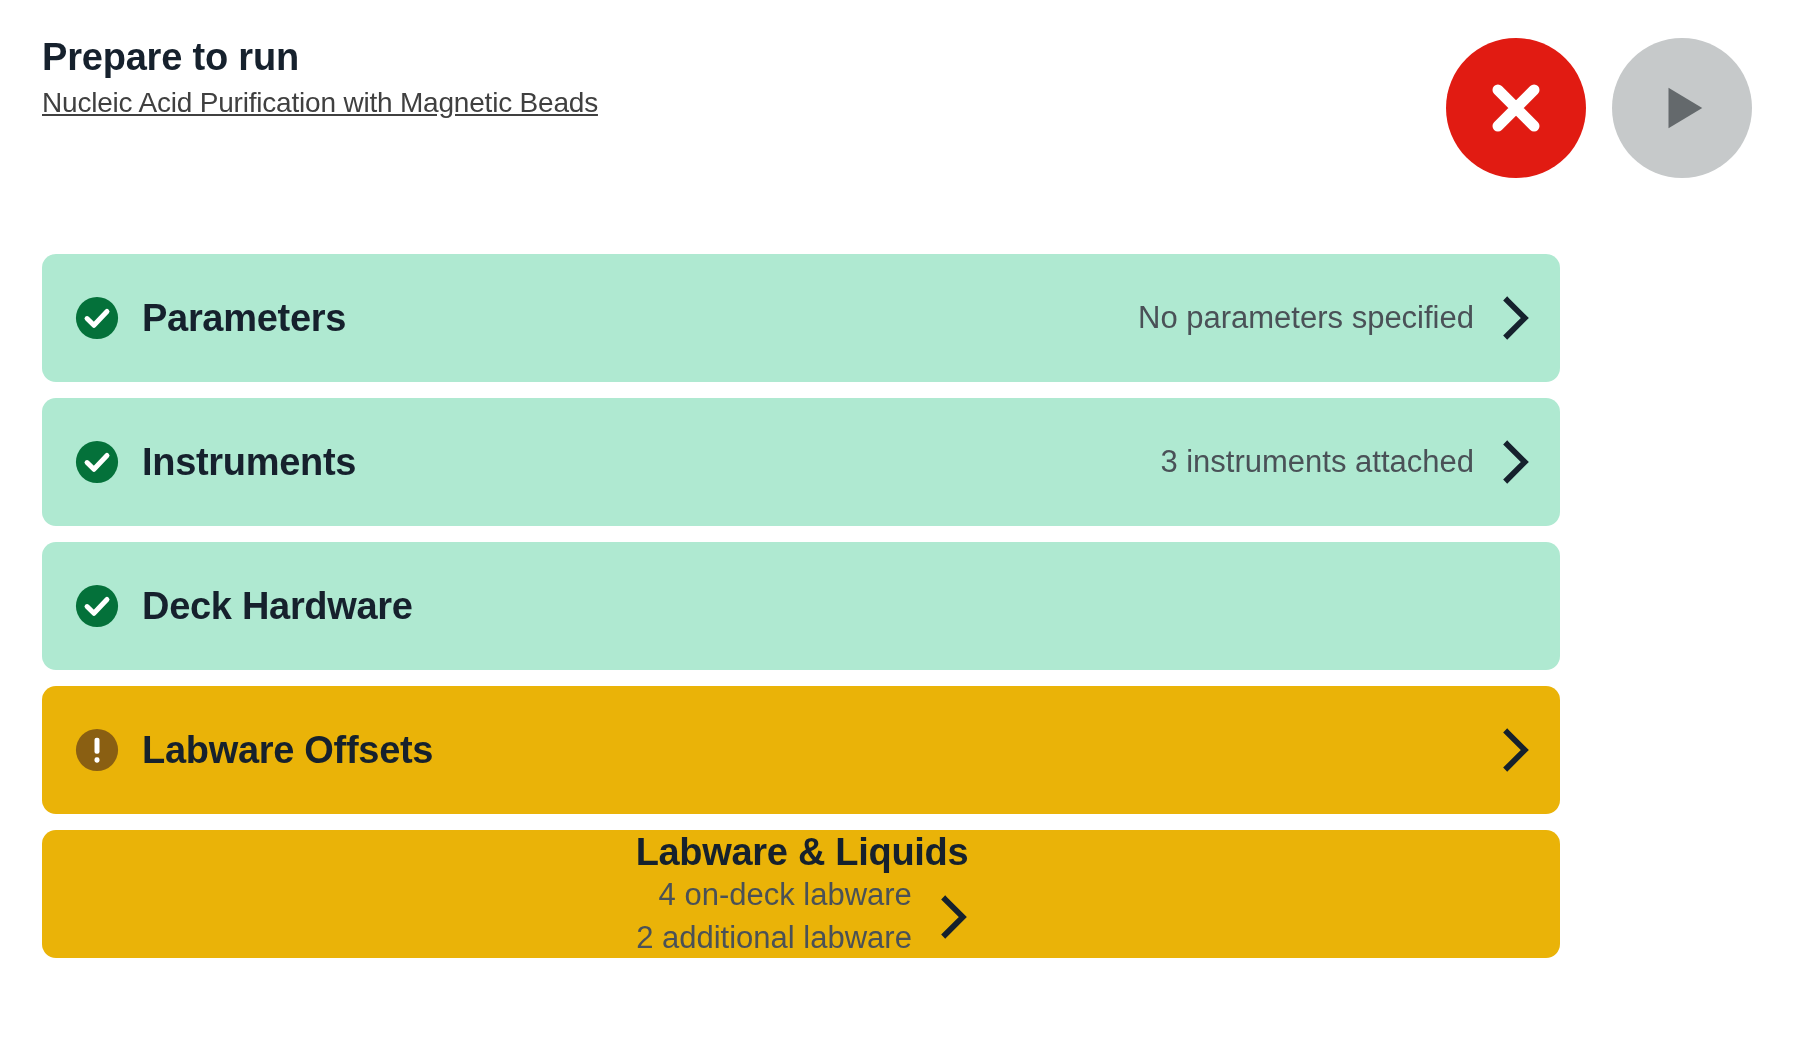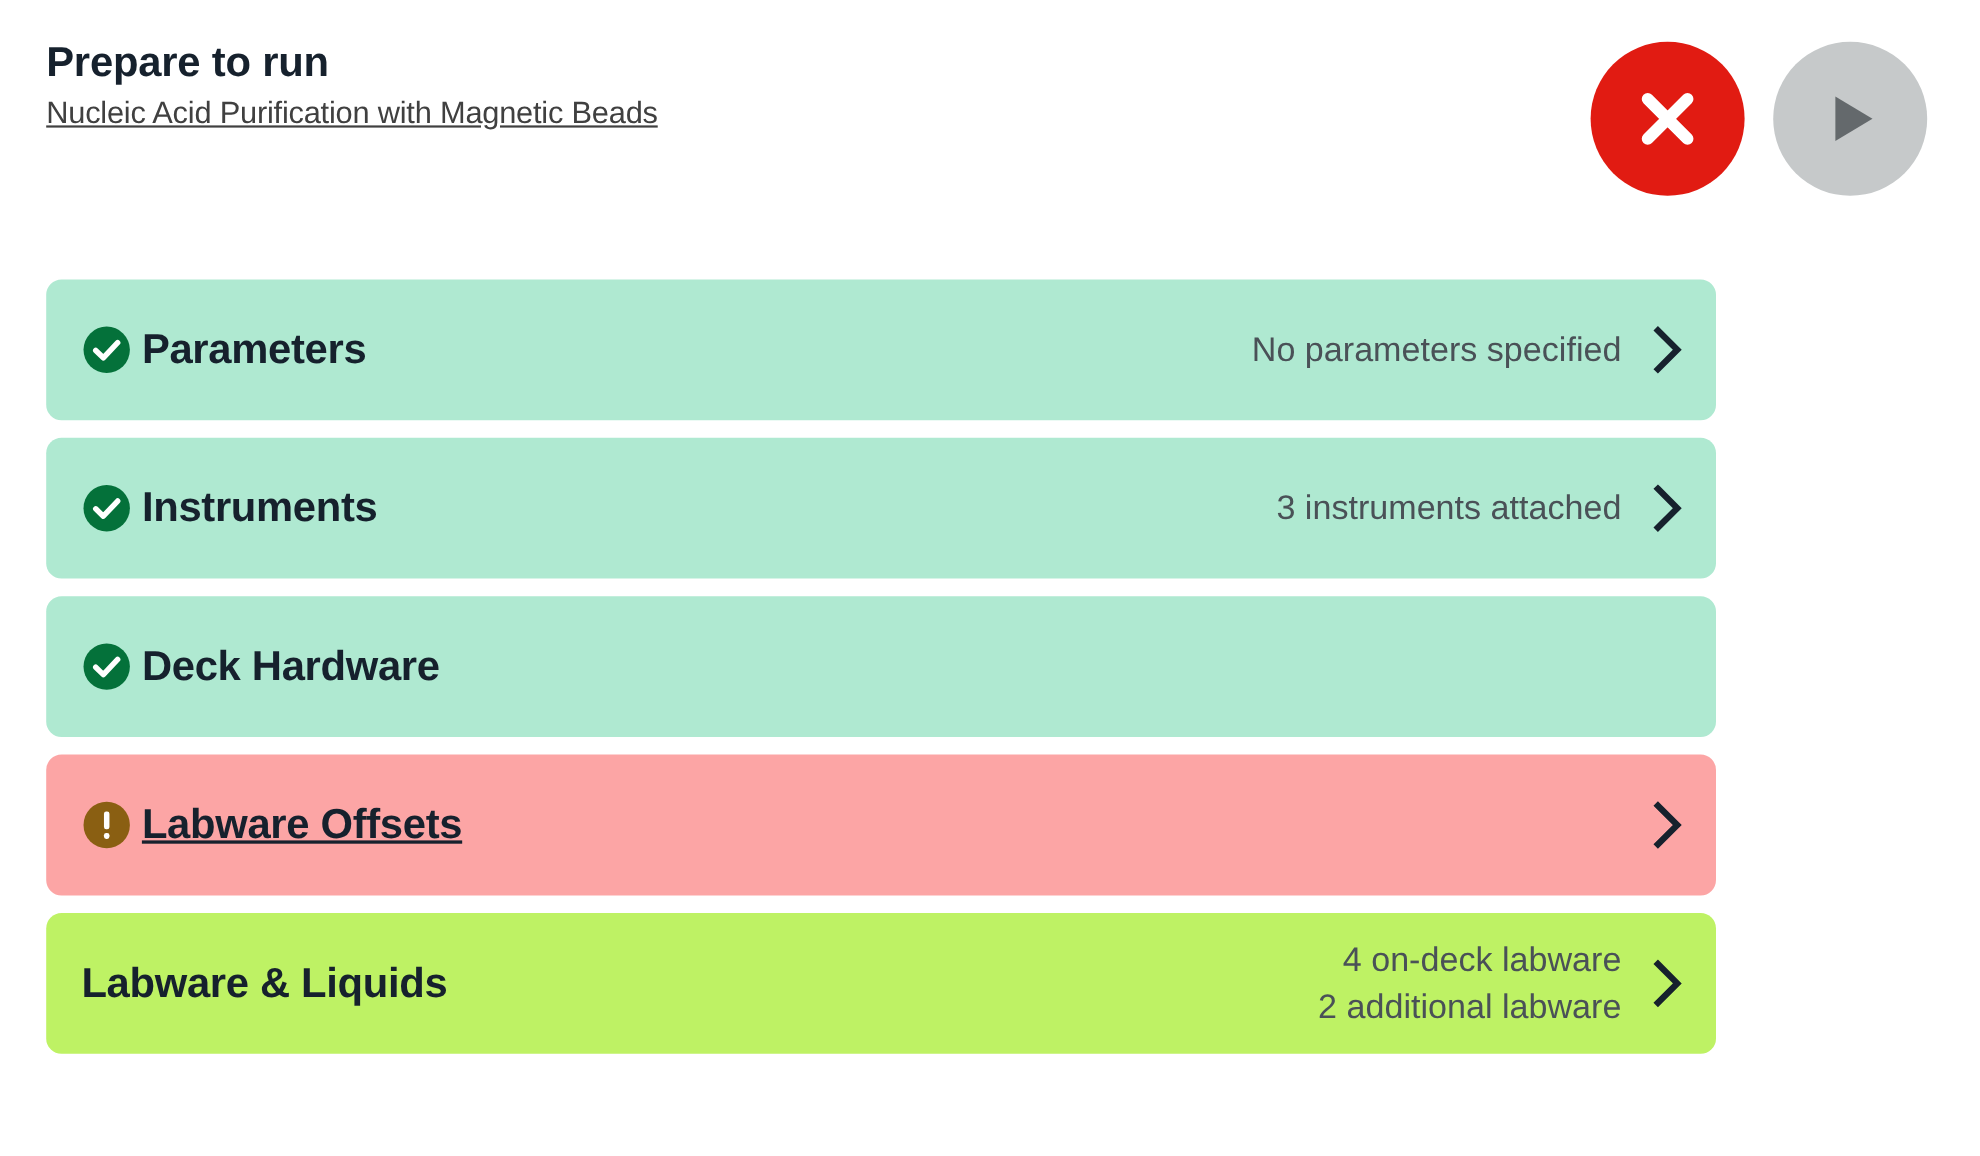--- a/index.html
+++ b/index.html
@@ -106,27 +106,27 @@
     position: relative;
     box-sizing: border-box;
     height: 128px;
     border-radius: 14px;
     display: flex;
     align-items: center;
     padding: 0 30px 0 32px;
     cursor: pointer;
   }
   .row.ready   { background: #AFE9D1; }
-  .row.warning { background: #fca5a5; text-decoration: underline; }
-  .row.neutral { background: #bef264; }
+  .row.warning { background: #eab308; }
+  .row.neutral { background: #eab308; flex-direction: column; }
 
   .row-left {
     display: flex;
     align-items: center;
-    gap: 9px;
+    gap: 22px;
     flex: 1 1 auto;
     min-width: 0;
   }
   .status-icon {
     width: 46px;
     height: 46px;
     flex: 0 0 auto;
     display: block;
   }
   .row-label {

